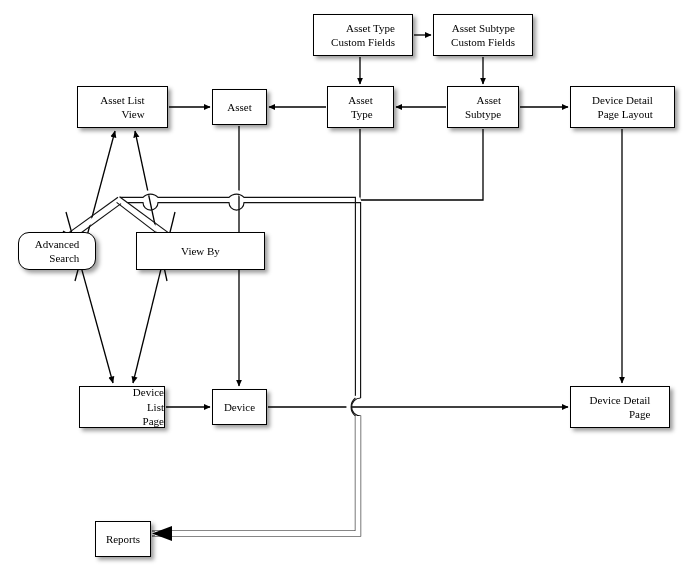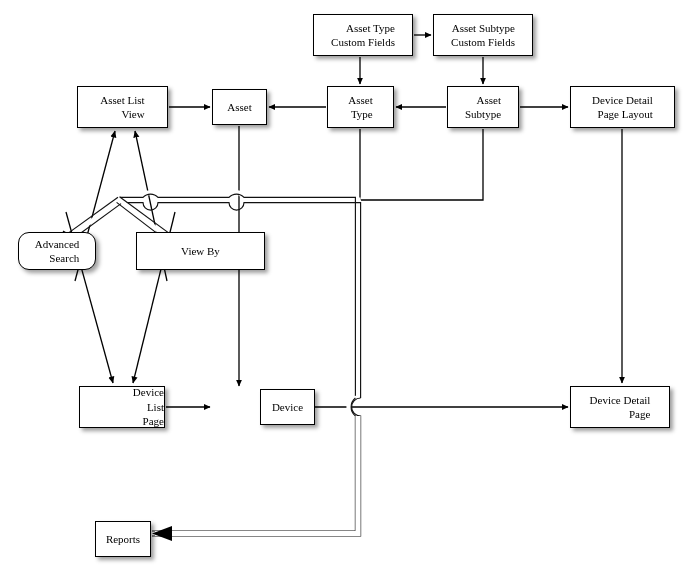--- a/index.html
+++ b/index.html
@@ -176,21 +176,21 @@
 
   <div class="node-box" style="left:112px; top:232px; width:129px; height:38px;margin-left:24px;">
     <span class="node-label">View By</span>
   </div>
 
   <div class="node-box" style="left:79px; top:386px; width:86px; height:42px;padding-left:45px;">
     <span class="node-label">Device List
 Page</span>
   </div>
 
-  <div class="node-box" style="left:212px; top:389px; width:55px; height:36px;margin-left:48px;">
+  <div class="node-box" style="left:212px; top:389px; width:55px; height:36px;">
     <span class="node-label">Device</span>
   </div>
 
   <div class="node-box" style="left:570px; top:386px; width:100px; height:42px;">
     <span class="node-label">Device Detail
 Page</span>
   </div>
 
   <div class="node-box" style="left:95px; top:521px; width:56px; height:36px;">
     <span class="node-label">Reports</span>

